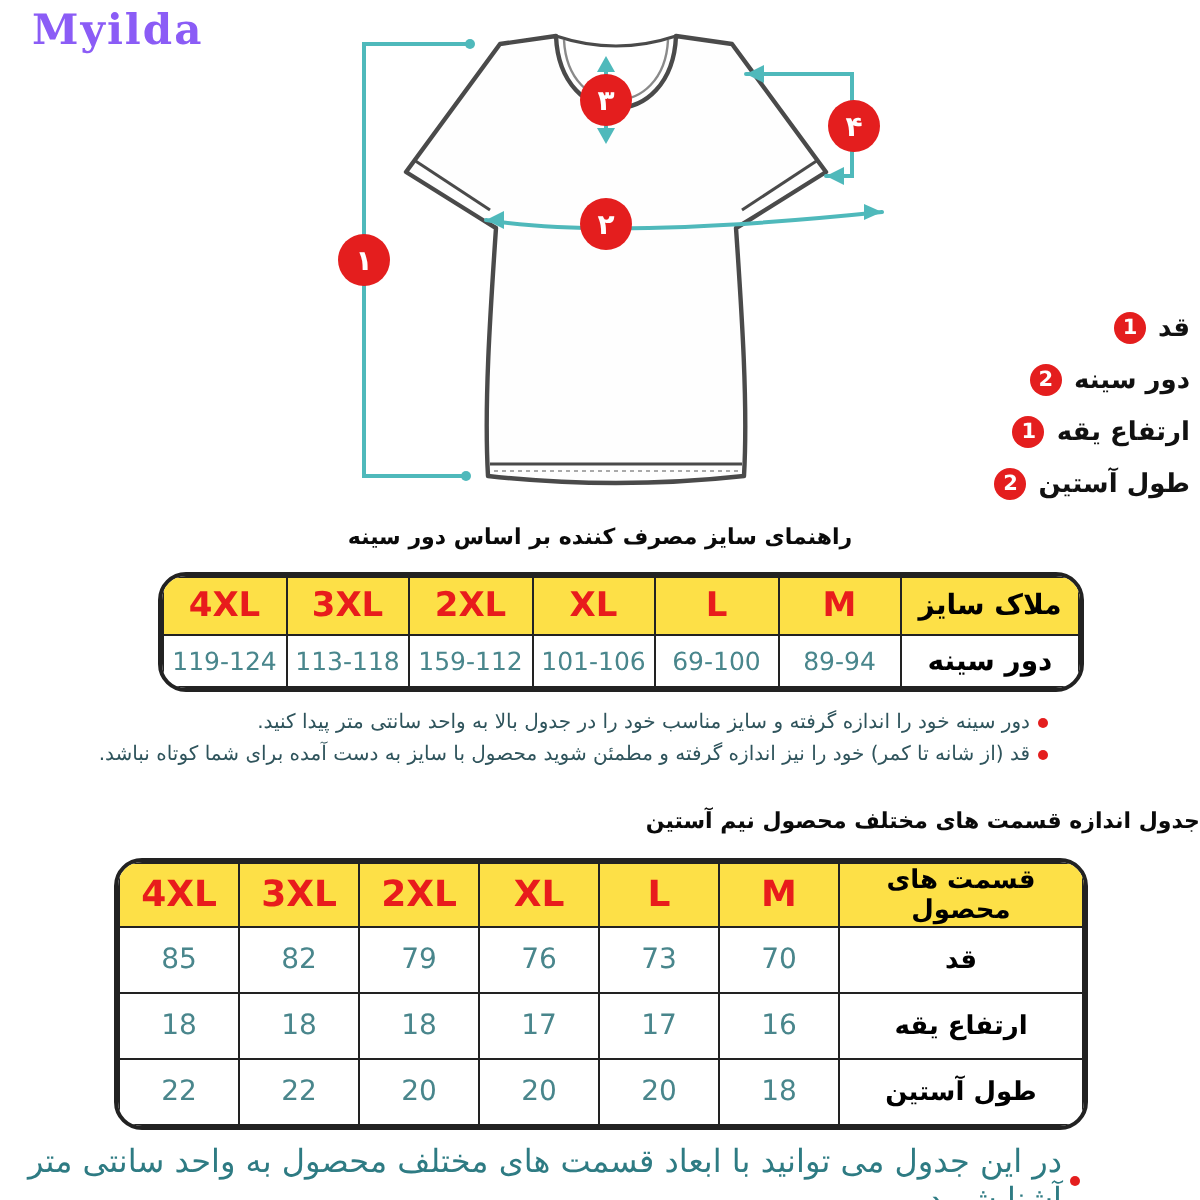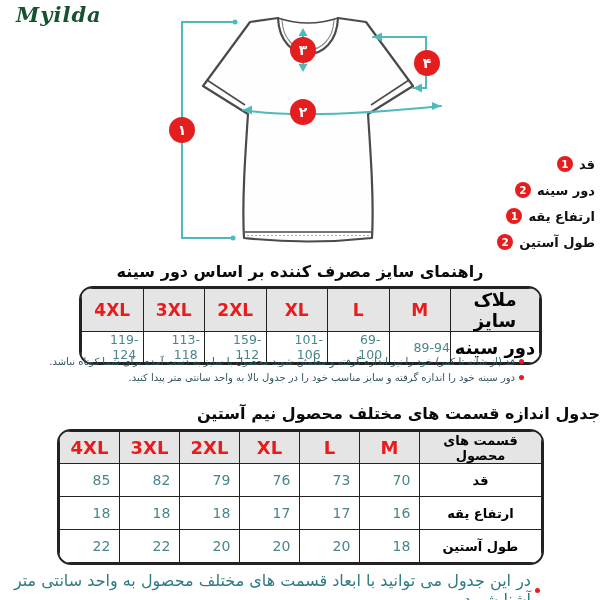--- a/index.html
+++ b/index.html
@@ -1,46 +1,46 @@
 <!DOCTYPE html>
 <html lang="fa"><head>
 <meta charset="utf-8">
 <style>
   * { margin:0; padding:0; box-sizing:border-box; }
   html,body { width:600px; height:600px; background:#fff; font-family:"DejaVu Sans", sans-serif; }
   .page { position:absolute; top:0; left:0; width:600px; height:600px; background:#ffffff; overflow:hidden; }
 
   .logo { position:absolute; top:2px; left:16px; font-family:"DejaVu Serif", serif;
-          font-style:italic; font-weight:bold; font-size:21px; color:#14532d; letter-spacing:1px; }
+          font-weight:bold; font-size:21px; color:#8b5cf6; letter-spacing:1px; }
 
   .diagram { position:absolute; top:8px; left:155px; width:315px; height:252px; }
 
   .legend { position:absolute; top:151px; right:5px; display:flex; flex-direction:column; }
   .legend-row { display:flex; direction:rtl; align-items:center; height:26px; gap:6px; justify-content:flex-start; }
   .legend-marker { width:16px; height:16px; border-radius:50%; background:#e41e1e; color:#fff;
                    font-size:10.5px; font-weight:bold; text-align:center; line-height:16px; flex:0 0 auto; }
   .legend-label { font-size:13px; font-weight:bold; color:#111; white-space:nowrap; }
 
   .sec-title { position:absolute; left:0; width:600px; text-align:center; font-weight:bold;
-               font-size:16px; color:#0a0a0a; direction:rtl; }
+               font-size:11px; color:#0a0a0a; direction:rtl; }
   #title1 { top:262px; }
   #title2 { top:404px;text-align:right; }
 
   .tbl-wrap { position:absolute; border:2.5px solid #222; border-radius:14px; overflow:hidden; background:#fff; }
   #table1 { left:79px;  top:286px; width:463px; }
   #table2 { left:57px;  top:429px; width:487px; }
   table { border-collapse:collapse; width:100%; table-layout:fixed; }
   td { border:1.5px solid #222; text-align:center; vertical-align:middle; padding:0; }
-  tr.hdr td { background:#e5e5e5; }
+  tr.hdr td { background:#fde047; }
   .size-hdr { color:#e81c1c; font-weight:bold; }
   #table1 .size-hdr { font-size:17px; }
   #table2 .size-hdr { font-size:18px; }
   td.lbl { color:#000; font-weight:bold; direction:rtl; font-size:13px; }
-  #table1 td.lbl { font-size:18px; }
-  td.val { color:#49868c; direction:ltr;padding-left:24px; }
+  #table1 td.lbl { font-size:14px; }
+  td.val { color:#49868c; direction:ltr; }
   #table1 td.val { font-size:12.5px; }
   #table2 td.val { font-size:14px; }
   #table1 tr.hdr td  { height:29px; }
   #table1 tr.data td { height:26px; }
   #table2 tr.hdr td  { height:32px; }
   #table2 tr.data td { height:33px; }
   #table1 col.csize { width:61.5px; } #table1 col.clabel { width:auto; }
   #table2 col.csize { width:60px; }   #table2 col.clabel { width:auto; }
 
   .notes { position:absolute; top:354px; right:76px; direction:rtl; }
@@ -154,25 +154,25 @@
           <td class="val">89-94</td>
           <td class="lbl">دور سینه</td>
         </tr>
       </tbody>
     </table>
   </div>
 
   <div class="notes">
     <div class="note-row">
       <span class="note-dot"></span>
-      <span>قد (از شانه تا کمر) خود را نیز اندازه گرفته و مطمئن شوید محصول با سایز به دست آمده برای شما کوتاه نباشد.</span>
+      <span>دور سینه خود را اندازه گرفته و سایز مناسب خود را در جدول بالا به واحد سانتی متر پیدا کنید.</span>
     </div>
     <div class="note-row">
       <span class="note-dot"></span>
-      <span>دور سینه خود را اندازه گرفته و سایز مناسب خود را در جدول بالا به واحد سانتی متر پیدا کنید.</span>
+      <span>قد (از شانه تا کمر) خود را نیز اندازه گرفته و مطمئن شوید محصول با سایز به دست آمده برای شما کوتاه نباشد.</span>
     </div>
   </div>
 
   <div class="sec-title" id="title2">جدول اندازه قسمت های مختلف محصول نیم آستین</div>
 
   <div class="tbl-wrap" id="table2">
     <table>
       <colgroup>
         <col class="csize">
           <col class="csize">

